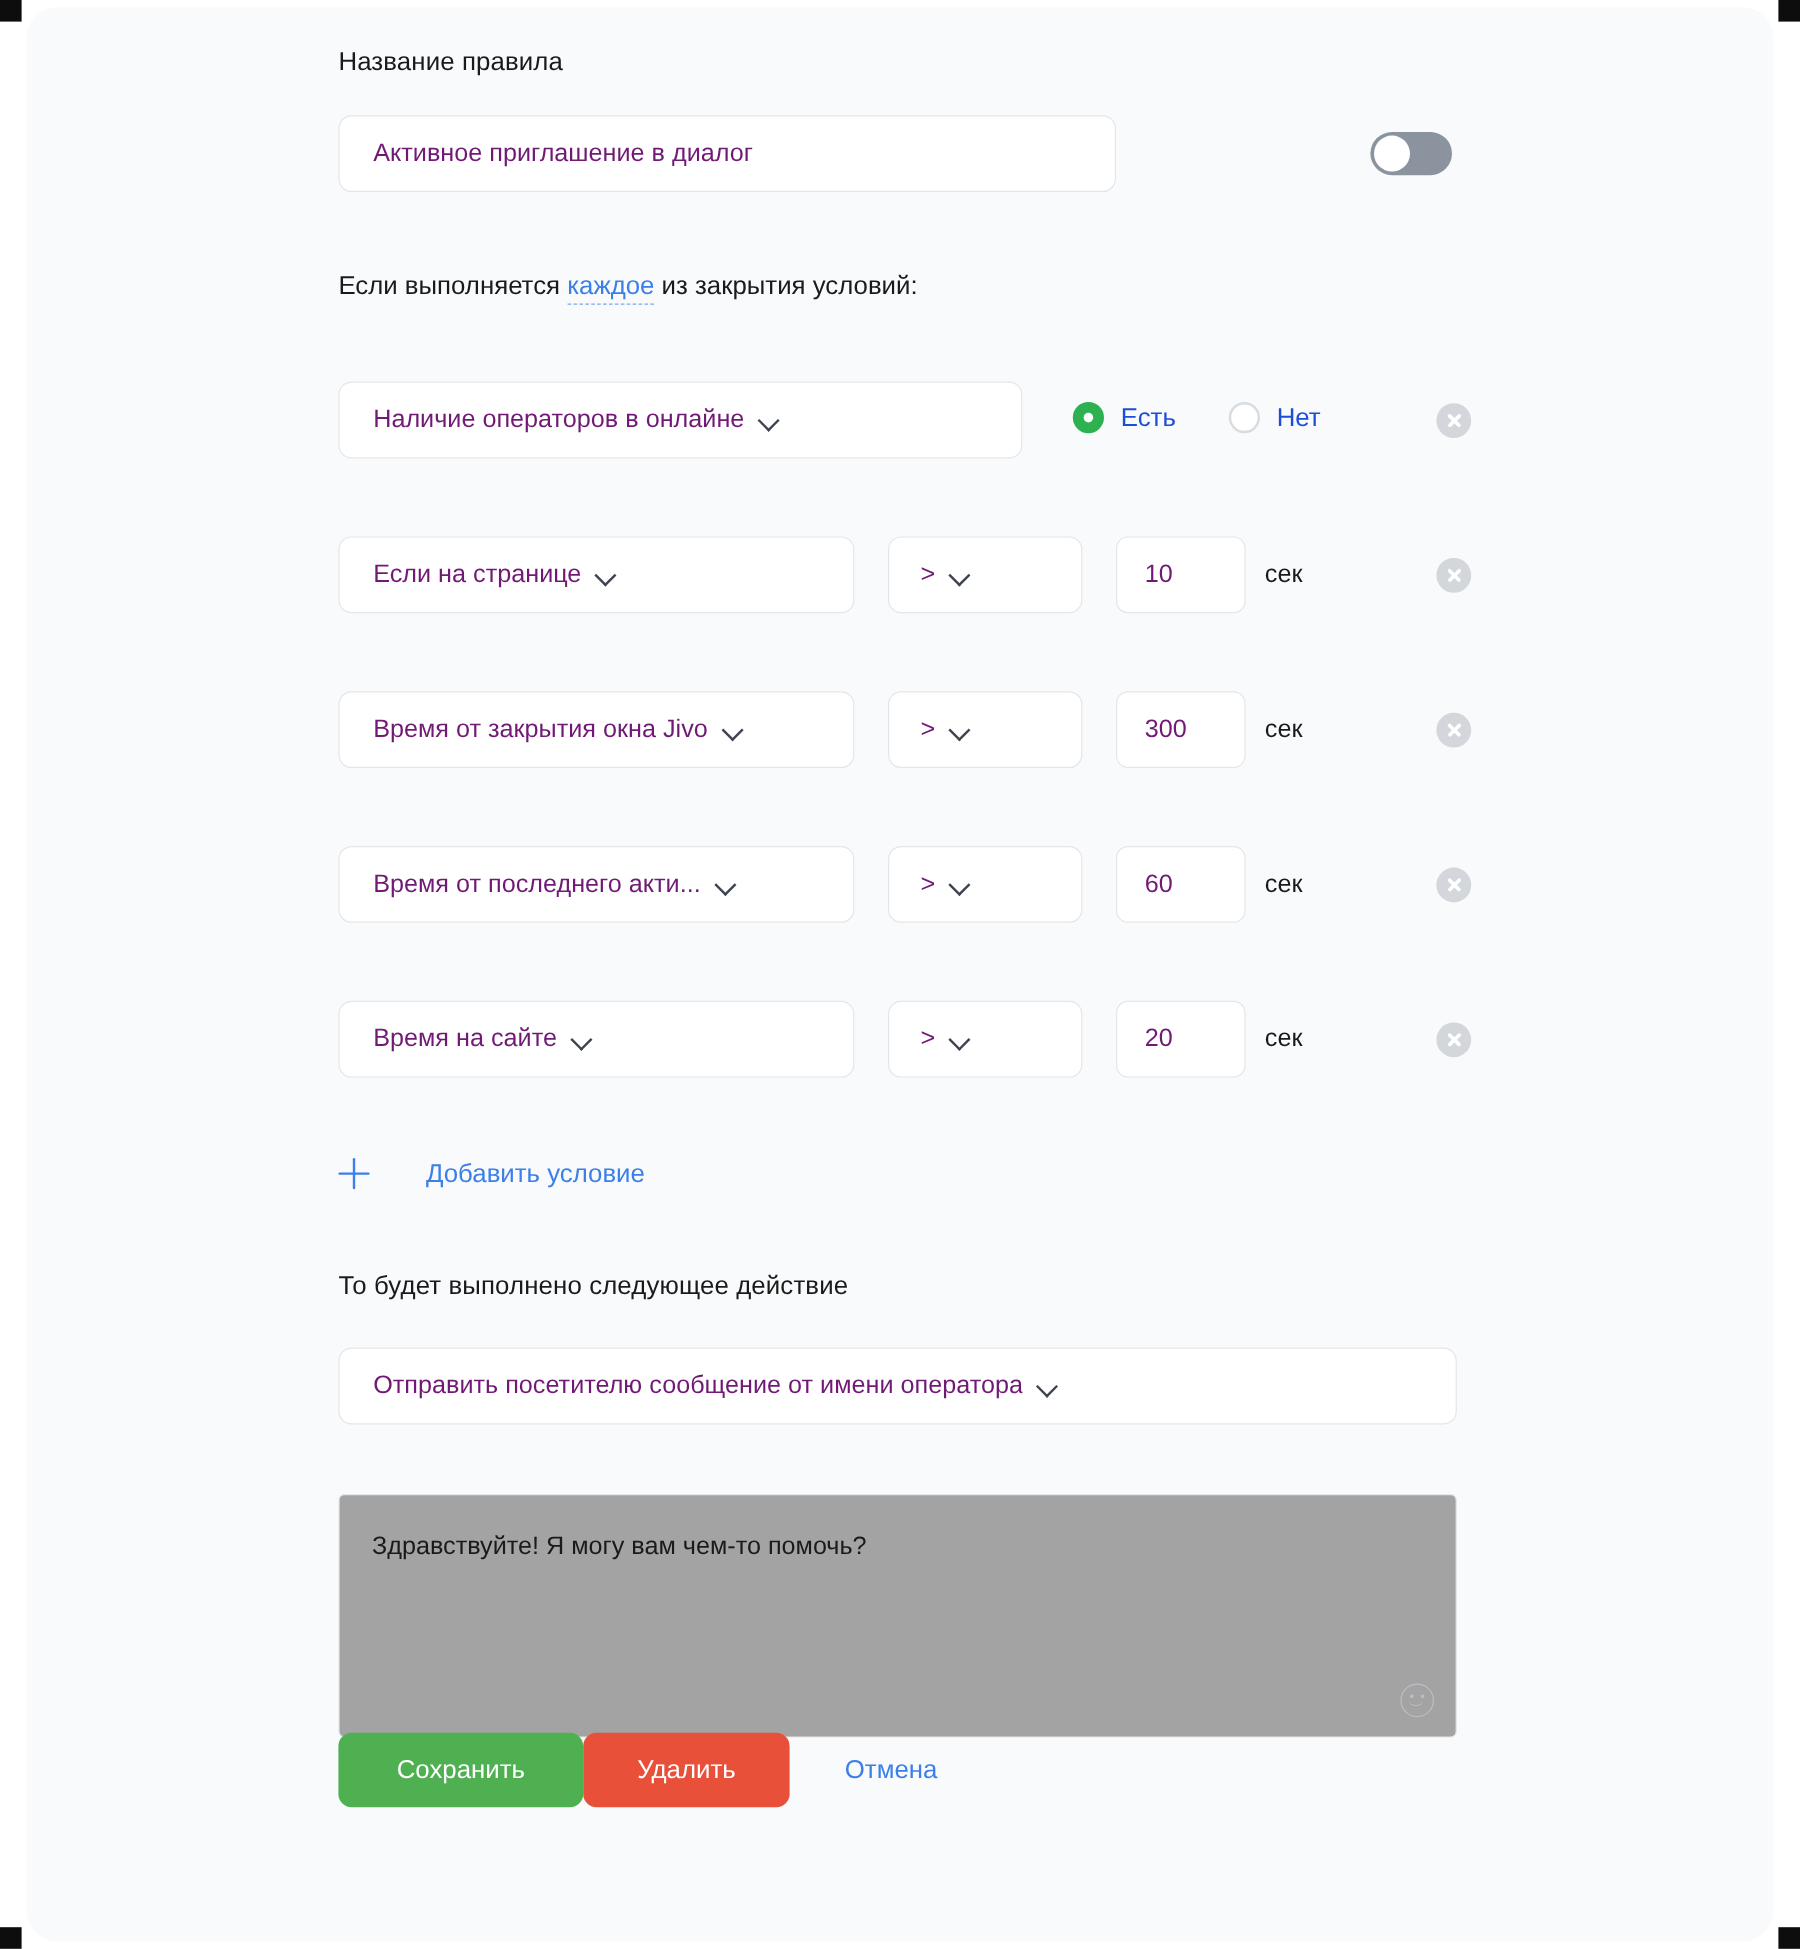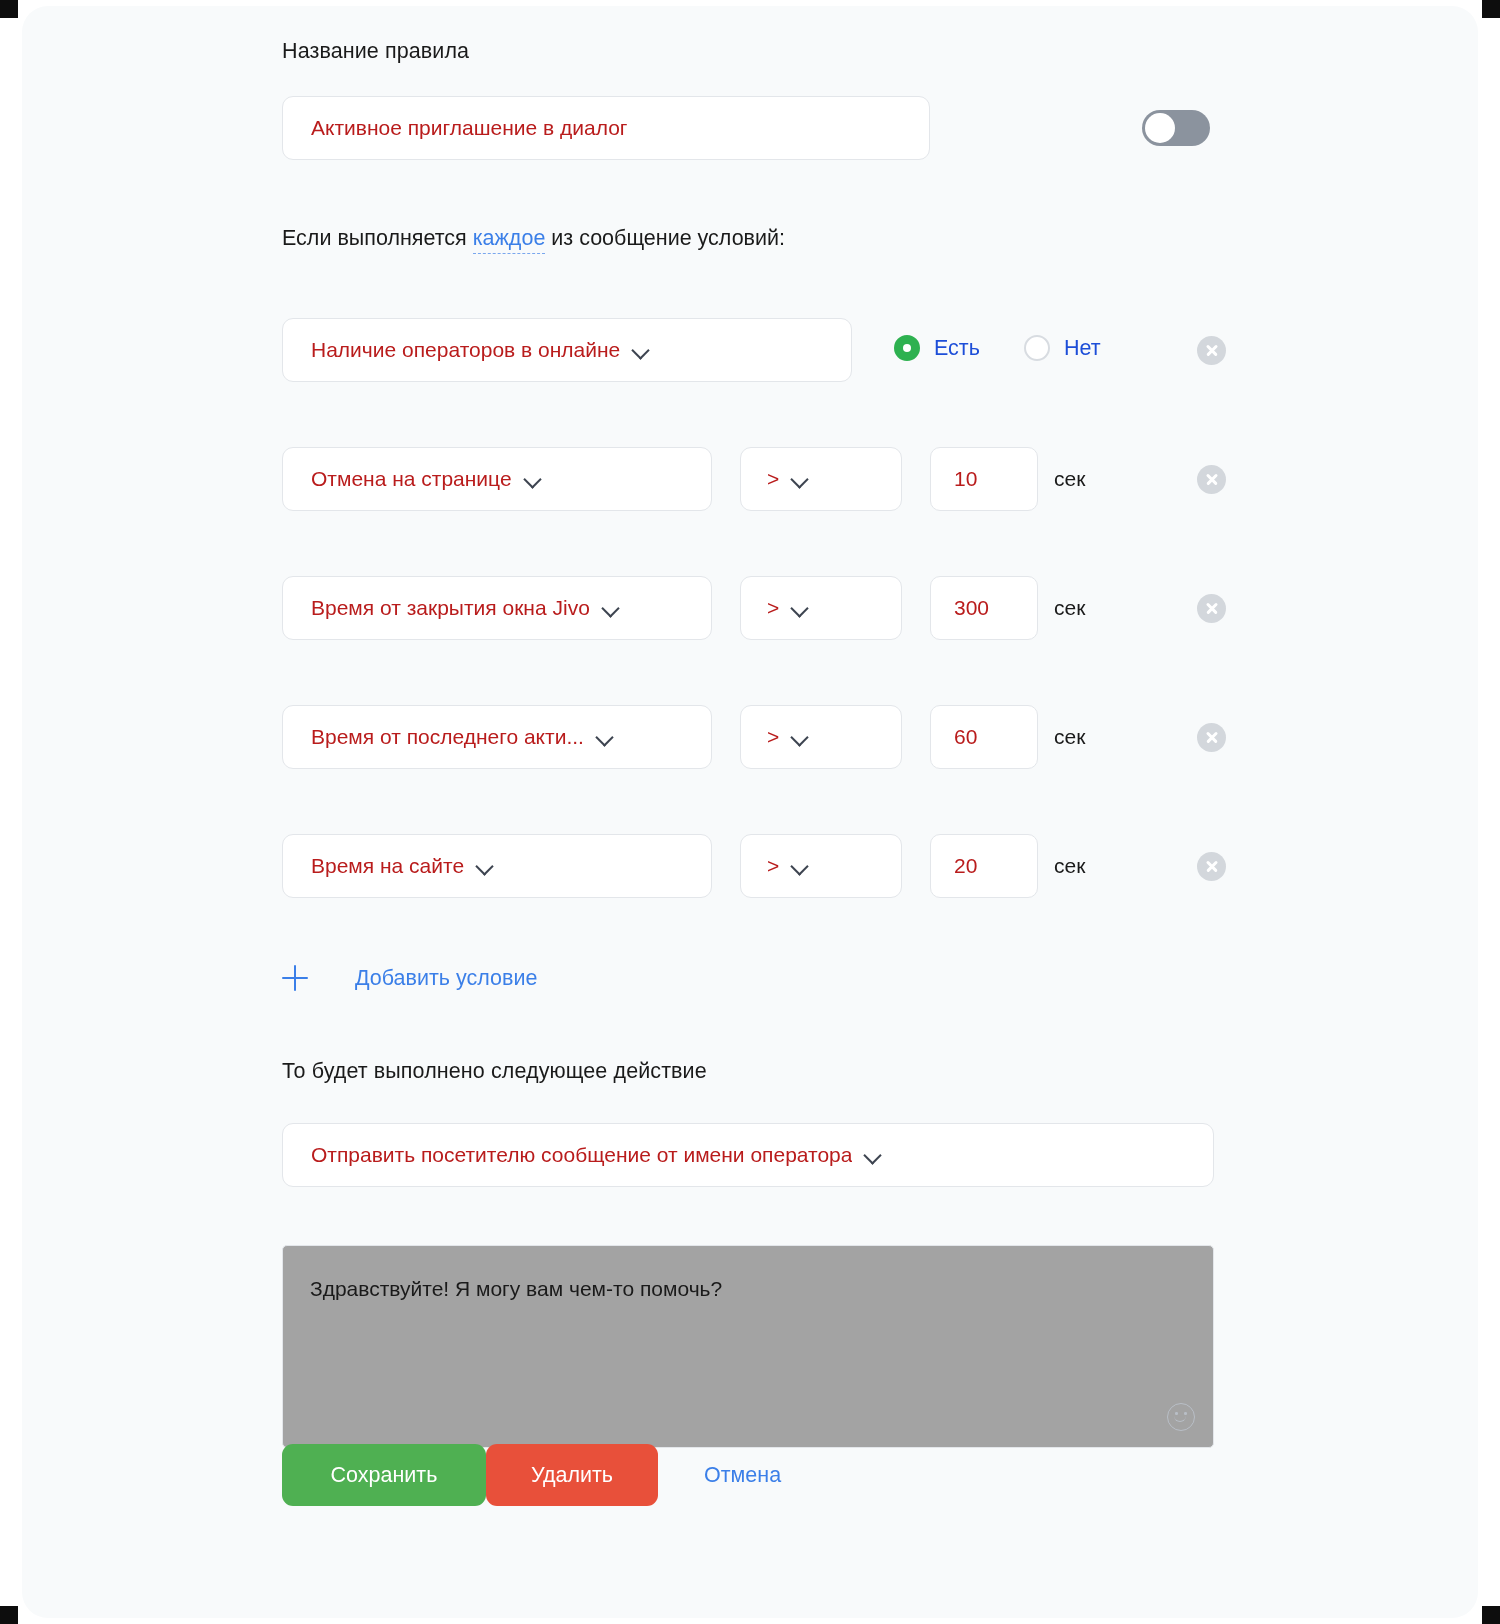--- a/index.html
+++ b/index.html
@@ -42,21 +42,21 @@
   }
 
   
   .ctl {
     background: #ffffff;
     border: 1.6px solid #e3e6ea;
     border-radius: 11px;
     display: flex;
     align-items: center;
     font-size: 21px;
-    color: #b91c1c;
+    color: #701a75;
   }
   .ctl.sel { cursor: pointer; padding: 0 16px 0 28px; justify-content: flex-start; }
   .ctl .txt { white-space: nowrap; overflow: hidden; text-overflow: ellipsis; }
 
   .chev {
     flex: 0 0 auto;
     width: 22px; height: 22px;
     margin-left: 10px;
     position: relative;
   }
@@ -295,21 +295,21 @@
 
       <div class="name-row">
         <div class="field-label" style="position:absolute;left:22px;top:33px;">Название правила</div>
         <div class="ctl" id="rule-name-input">Активное приглашение в диалог</div>
         <div class="toggle">
           <div class="knob"></div>
         </div>
       </div>
 
       <div class="intro">
-        <span>Если выполняется </span><span class="lnk">каждое</span><span> из сообщение условий:</span>
+        <span>Если выполняется </span><span class="lnk">каждое</span><span> из закрытия условий:</span>
       </div>
 
       <div class="cond" style="top:312px;">
         <div class="ctl sel field wide">
           <span class="txt">Наличие операторов в онлайне</span>
           <span class="chev"></span>
         </div>
         <div class="radios">
           <div class="radio on">
             <span class="dot"></span>
@@ -318,21 +318,21 @@
           <div class="radio">
             <span class="dot"></span>
             <span class="lbl">Нет</span>
           </div>
         </div>
         <div class="rm"></div>
       </div>
 
       <div class="cond" style="top:441px;">
         <div class="ctl sel field narrow">
-          <span class="txt">Отмена на странице</span>
+          <span class="txt">Если на странице</span>
           <span class="chev"></span>
         </div>
         <div class="ctl sel op">
           <span class="txt">&gt;</span>
           <span class="chev"></span>
         </div>
         <div class="ctl val">10</div>
         <div class="unit">сек</div>
         <div class="rm"></div>
       </div>

